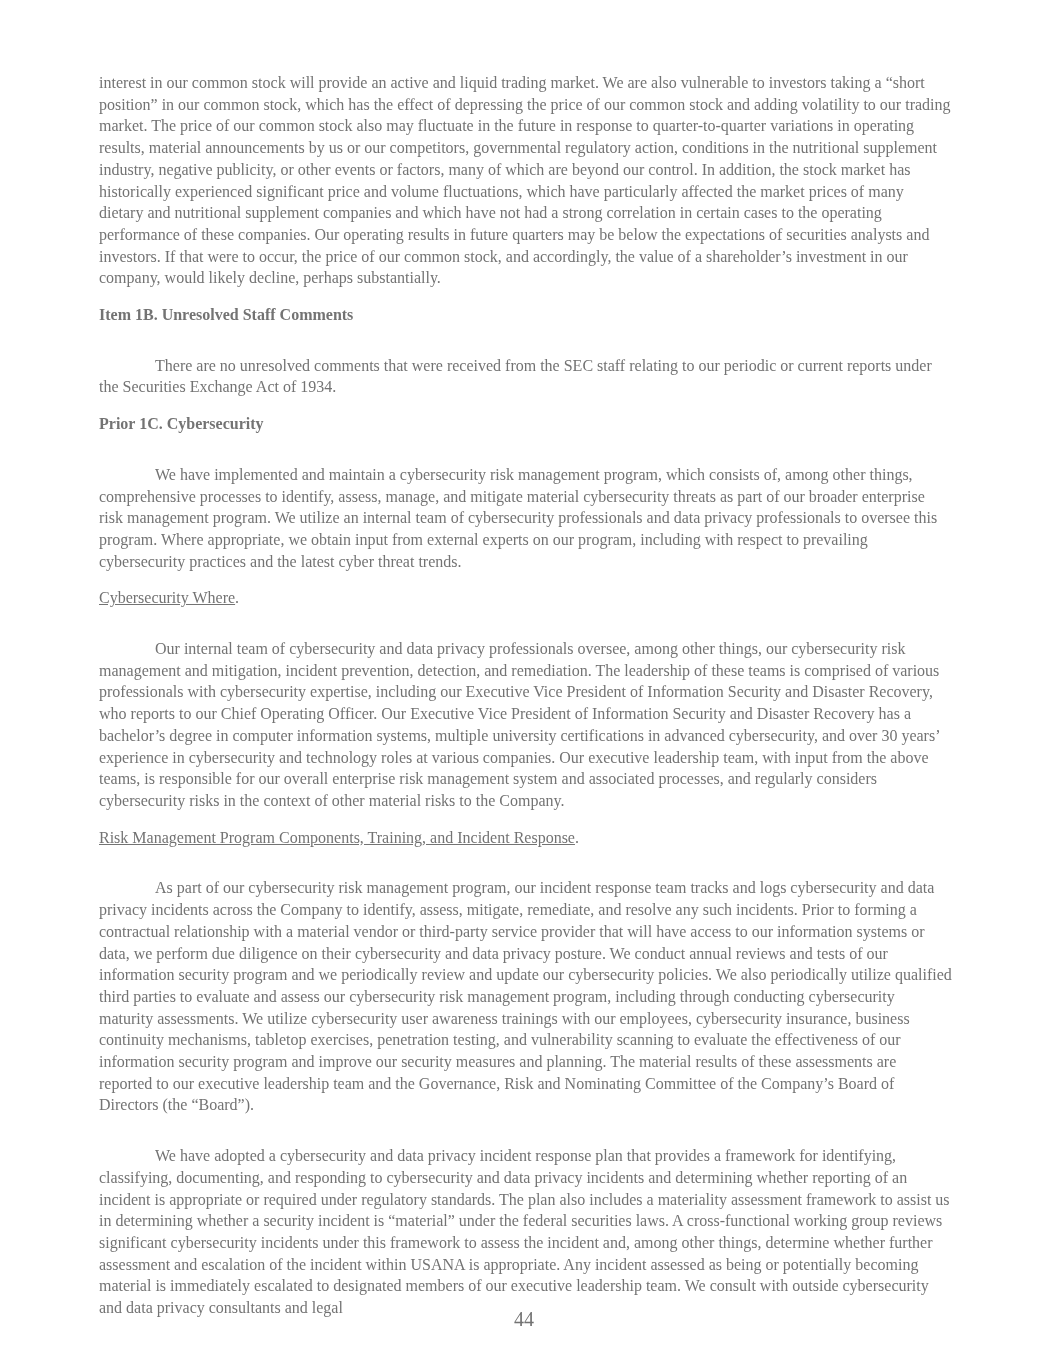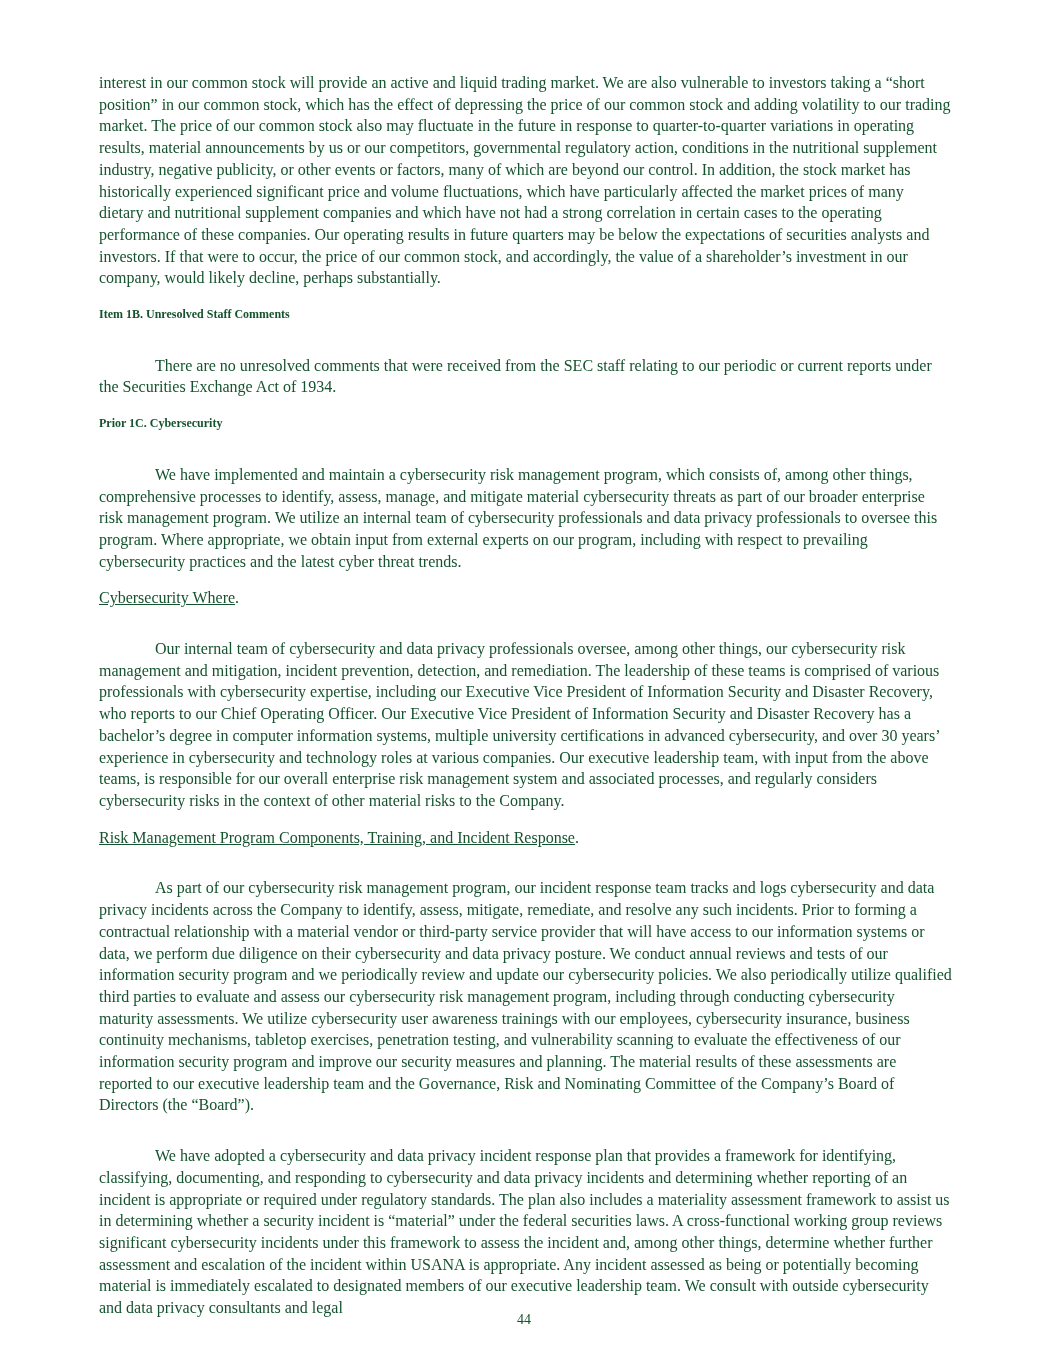--- a/index.html
+++ b/index.html
@@ -5,59 +5,59 @@
   html, body {
     margin: 0;
     padding: 0;
     background: #ffffff;
   }
   .page {
     position: relative;
     width: 1048px;
     height: 1365px;
     background: #ffffff;
-    color: #14532d;
+    color: #737373;
     font-family: "Liberation Serif", "DejaVu Serif", serif;
     font-size: 16px;
     line-height: 21.7px;
     overflow: hidden;
   }
   .content {
     position: absolute;
     left: 99px;
     top: 72px;
     width: 853px;
     text-align: left;
   }
   .par {
     margin: 0 0 15px 0;
   }
   .par.indent {
     text-indent: 56px;
     margin-top: 29px;
   }
   .h-bold {
-    font-size: 12px;
+    font-size: 16px;
     font-weight: 700;
     margin: 0 0 15px 0;
     line-height: 21.7px;
   }
   .h-underline {
     margin: 0 0 15px 0;
   }
   .h-underline .u {
     text-decoration: underline;
   }
   .page-number {
     position: absolute;
     left: 0;
     right: 0;
     top: 1309px;
     text-align: center;
-    font-size: 14px;
+    font-size: 20px;
   }
 </style>
 </head>
 <body>
 
 <div class="page">
   <div class="content">
 
     <p class="par">interest in our common stock will provide an active and liquid trading market. We are also vulnerable to investors taking a “short position” in our common stock, which has the effect of depressing the price of our common stock and adding volatility to our trading market. The price of our common stock also may fluctuate in the future in response to quarter-to-quarter variations in operating results, material announcements by us or our competitors, governmental regulatory action, conditions in the nutritional supplement industry, negative publicity, or other events or factors, many of which are beyond our control. In addition, the stock market has historically experienced significant price and volume fluctuations, which have particularly affected the market prices of many dietary and nutritional supplement companies and which have not had a strong correlation in certain cases to the operating performance of these companies. Our operating results in future quarters may be below the expectations of securities analysts and investors. If that were to occur, the price of our common stock, and accordingly, the value of a shareholder’s investment in our company, would likely decline, perhaps substantially.</p>
 

